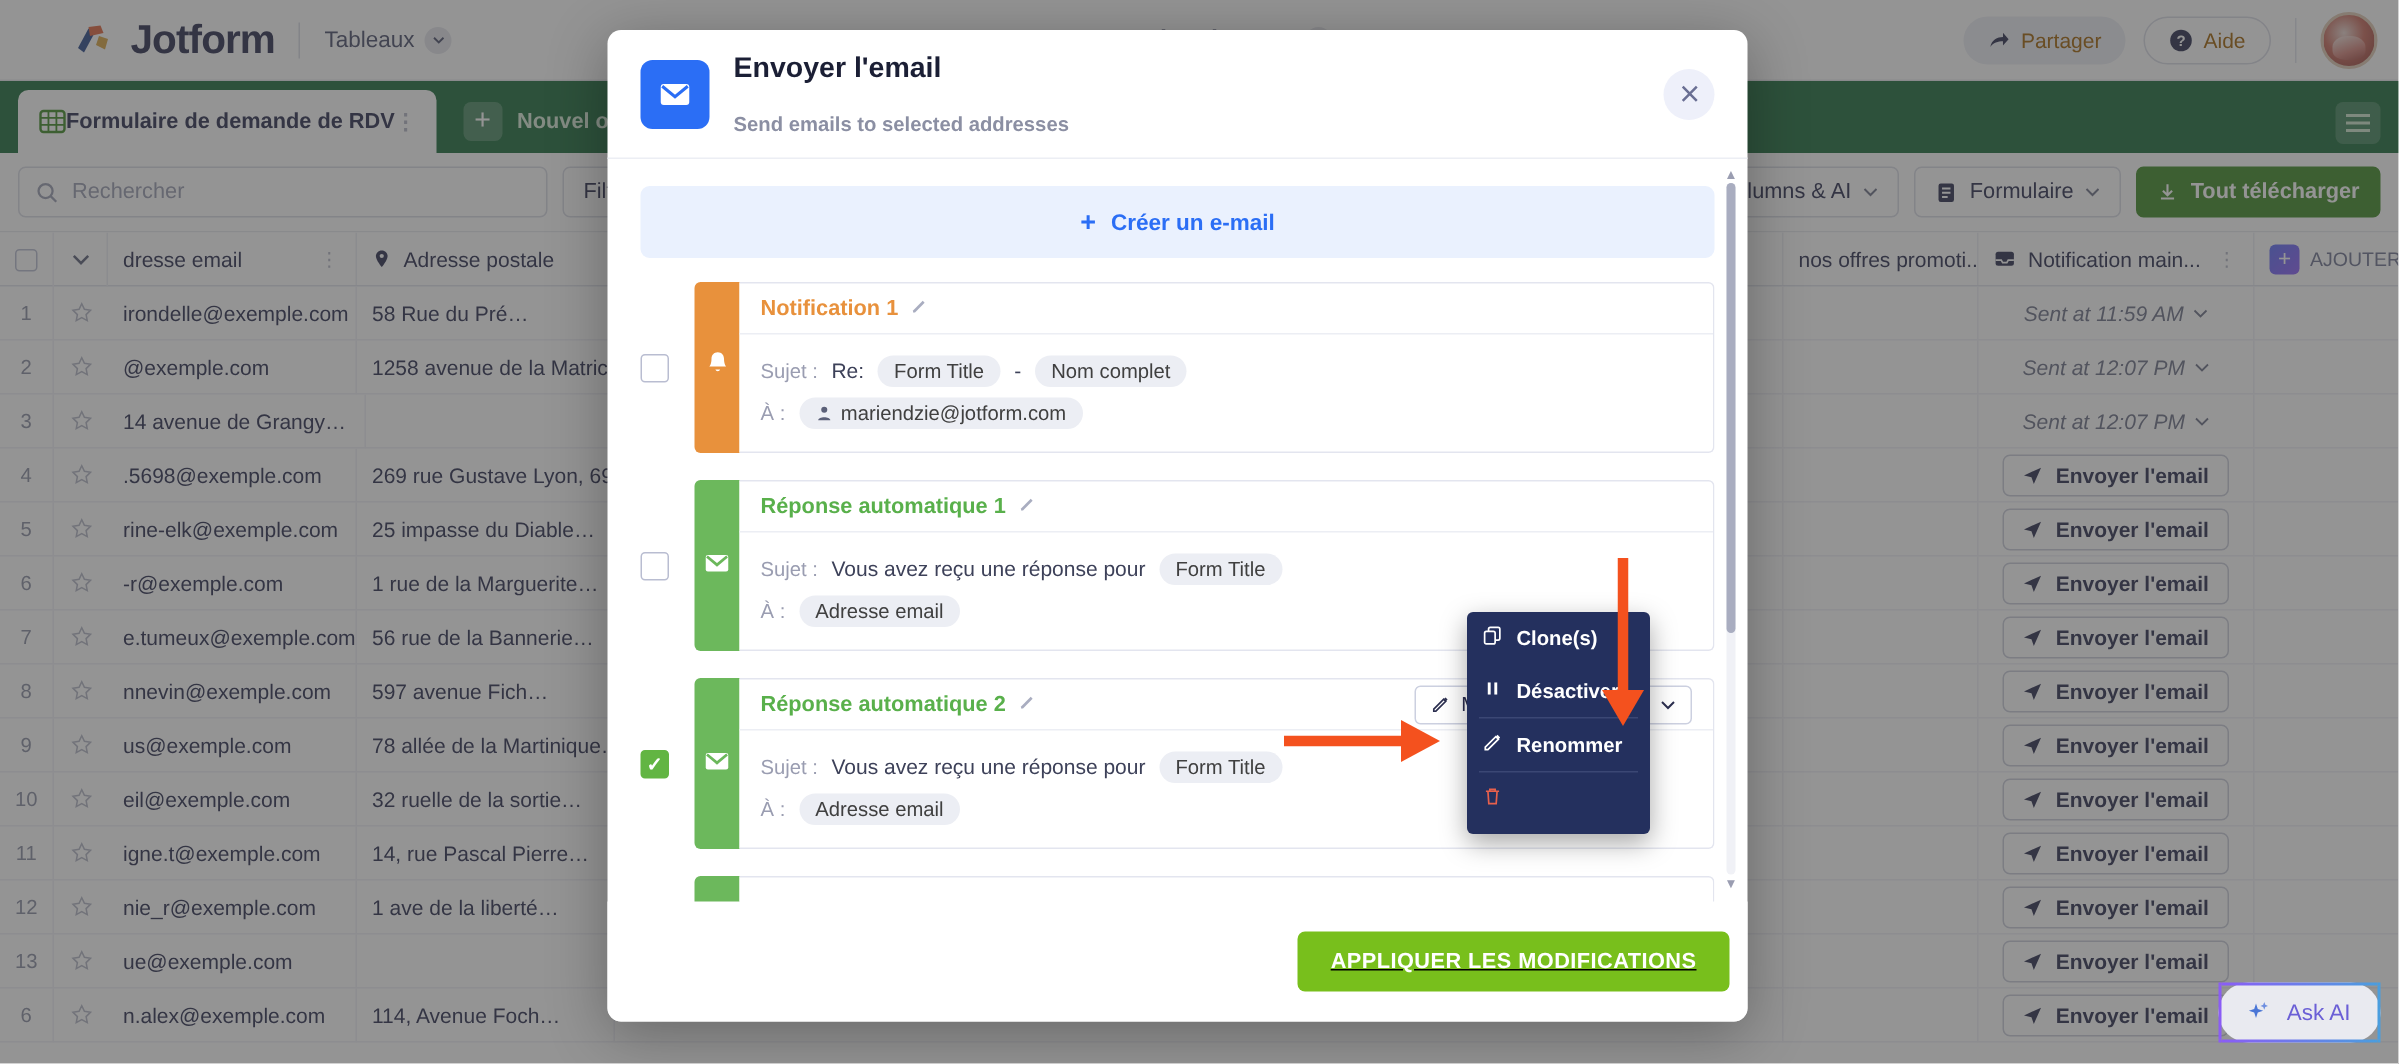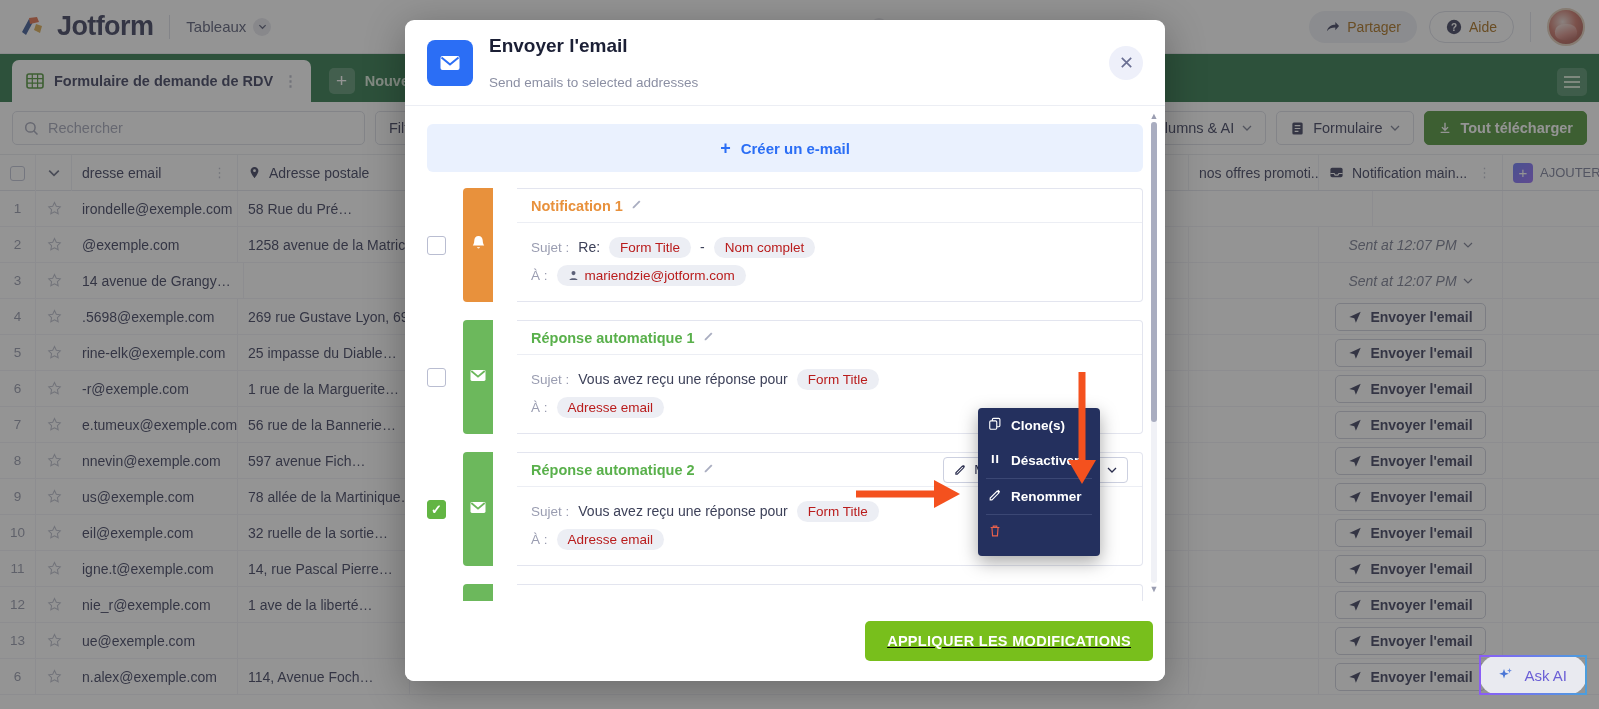--- a/index.html
+++ b/index.html
@@ -11,20 +11,21 @@
   }
   #root { position: relative; width: 1599px; height: 709px; }
 
   
   .app-layer { position: absolute; inset: 0; }
 
   .topbar {
     position: absolute; left: 0; top: 0; width: 1599px; height: 54px;
     background: #ffffff; display: flex; align-items: center;
     border-bottom: 1px solid #e7e8ee;
+    padding-left: 30px;
   }
   .brand { display: flex; align-items: center; padding-left: 18px; gap: 11px; }
   .logo-mark { width: 28px; height: 28px; position: relative; }
   .logo-text { font-size: 27px; font-weight: 700; color: #2b2e4f; letter-spacing: -0.6px; }
   .brand-divider { width: 1px; height: 24px; background: #d9dbe5; margin: 0 16px; }
   .tableaux { display: flex; align-items: center; gap: 7px; color: #4b4f6b; font-size: 15px; }
   .chev-circle {
     width: 18px; height: 18px; border-radius: 50%; background: #e4e5ec;
     display: flex; align-items: center; justify-content: center;
   }
@@ -56,21 +57,21 @@
     border-radius: 46% 46% 40% 40%;
   }
 
   
   .tabstrip {
     position: absolute; left: 0; top: 54px; width: 1599px; height: 48px;
     background: #1b6b3a; display: flex; align-items: flex-end;
   }
   .tab-active {
     height: 42px; background: #fff; border-radius: 7px 7px 0 0;
-    display: flex; align-items: center; gap: 10px; padding: 0 12px 0 14px;
+    display: flex; align-items: center; padding: 0 12px 0 14px;
     margin-left: 12px; color: #2b2e4f; font-size: 14.5px; font-weight: 600; cursor: pointer;
   }
   .tab-new {
     height: 42px; display: flex; align-items: center; gap: 10px;
     padding: 0 18px; color: #d9ecd9; font-size: 14.5px; font-weight: 700; cursor: pointer;
   }
   .plus-box {
     width: 26px; height: 26px; border-radius: 5px; background: rgba(255,255,255,.22);
     display: flex; align-items: center; justify-content: center; color: #fff; font-size: 19px; font-weight: 400;
   }
@@ -146,21 +147,21 @@
   }
   .modal-head {
     height: 86px; display: flex; align-items: center; padding: 0 22px;
     border-bottom: 1px solid #eceef4; gap: 16px; flex: none;
   }
   .mh-icon {
     width: 46px; height: 46px; border-radius: 8px; background: #2b6ef5;
     display: flex; align-items: center; justify-content: center; flex: none;
   }
   .mh-title { font-size: 19px; font-weight: 600; color: #1b1f35; }
-  .mh-sub { font-size: 13.5px; color: #8b8fa3; margin-top: 18px; }
+  .mh-sub { font-size: 13.5px; color: #8b8fa3; margin-top: 18px; font-weight: bold; }
   .mh-close {
     margin-left: auto; width: 34px; height: 34px; border-radius: 50%;
     background: #eef0fa; display: flex; align-items: center; justify-content: center;
     color: #6a6f93; cursor: pointer; font-size: 19px;
   }
   .modal-body { flex: 1 1 auto; position: relative; overflow: hidden; padding: 18px 22px 0 22px; }
   .create-btn {
     height: 48px; background: #eaf1fe; border-radius: 6px; color: #2b6ef5;
     display: flex; align-items: center; justify-content: center; gap: 10px;
     font-size: 15px; font-weight: 600; cursor: pointer; margin-bottom: 16px;
@@ -174,34 +175,34 @@
   .cbox.on {
     background: #62b543; border-color: #62b543;
     display: flex; align-items: center; justify-content: center; color: #fff; font-size: 13px; font-weight: 700;
   }
   .ecard-bar {
     width: 30px; flex: none; border-radius: 4px 0 0 4px;
     display: flex; align-items: center; justify-content: center; color: #fff;
   }
   .ecard-bar.orange { background: #e8913c; }
   .ecard-bar.green { background: #6cb85c; }
-  .ecard-main { flex: 1 1 auto; border: 1px solid #e3e5ef; border-left: none; border-radius: 0 4px 4px 0; background: #fff; margin-left: 24px; }
+  .ecard-main { flex: 1 1 auto; border: 1px solid #e3e5ef; border-left: none; border-radius: 0 4px 4px 0; background: #fff; }
   .ecard-top {
     height: 34px; display: flex; align-items: center; padding: 0 14px; gap: 8px;
     border-bottom: 1px solid #eceef4;
   }
   .ecard-name { font-size: 14.5px; font-weight: 700; }
   .ecard-name.orange { color: #e8913c; }
   .ecard-name.green { color: #59b04b; }
   .pencil { color: #a9adc0; font-size: 12px; }
   .ecard-rows { padding: 10px 14px 12px 14px; }
   .erow { display: flex; align-items: center; gap: 9px; font-size: 14px; color: #3d4159; min-height: 28px; }
   .erow .lbl { color: #9a9db1; font-size: 13.5px; }
   .chip {
-    background: #eceef4; border-radius: 12px; padding: 3px 11px; font-size: 13.5px; color: #b91c1c;
+    background: #eceef4; border-radius: 12px; padding: 3px 11px; font-size: 13.5px; color: #404040;
     display: inline-flex; align-items: center; gap: 6px;
   }
   .ecard-actions { margin-left: auto; display: flex; gap: 8px; }
   .act-btn {
     height: 26px; display: flex; align-items: center; gap: 7px; padding: 0 10px;
     border: 1px solid #ccd0e0; border-radius: 4px; background: #fff;
     font-size: 13.5px; color: #2b2e4f; cursor: pointer; white-space: nowrap;
   }
 
   
@@ -407,20 +408,26 @@
     <div class="cell c-num">1</div>
     <div class="cell c-star">
       <svg width="15" height="15" viewBox="0 0 16 16">
                 <path d="M8 1.6 L9.9 5.6 L14.2 6.2 L11.1 9.3 L11.9 13.6 L8 11.5 L4.1 13.6 L4.9 9.3 L1.8 6.2 L6.1 5.6 Z" fill="none" stroke="#b4b7c6" stroke-width="1.1"></path>
               </svg>
     </div>
     <div class="cell c-email">irondelle@exemple.com</div>
     <div class="cell c-addr">58 Rue du Pré…</div>
     <div class="cell c-flex"></div>
     <div class="cell c-promo"></div>
+    <div class="cell c-notif" style="justify-content:center;">
+              <span class="sent-txt">Sent at 11:59 AM
+         <svg width="10" height="10" viewBox="0 0 10 10">
+                  <path d="M1 3 L5 7 L9 3" stroke="#6d7187" stroke-width="1.2" fill="none"></path>
+                </svg></span>
+            </div>
     <div class="cell c-add" style="border-right:none;"></div>
           </div>
           <div class="row">
     <div class="cell c-num">2</div>
     <div class="cell c-star">
       <svg width="15" height="15" viewBox="0 0 16 16">
                 <path d="M8 1.6 L9.9 5.6 L14.2 6.2 L11.1 9.3 L11.9 13.6 L8 11.5 L4.1 13.6 L4.9 9.3 L1.8 6.2 L6.1 5.6 Z" fill="none" stroke="#b4b7c6" stroke-width="1.1"></path>
               </svg>
     </div>
     <div class="cell c-email">@exemple.com</div>

